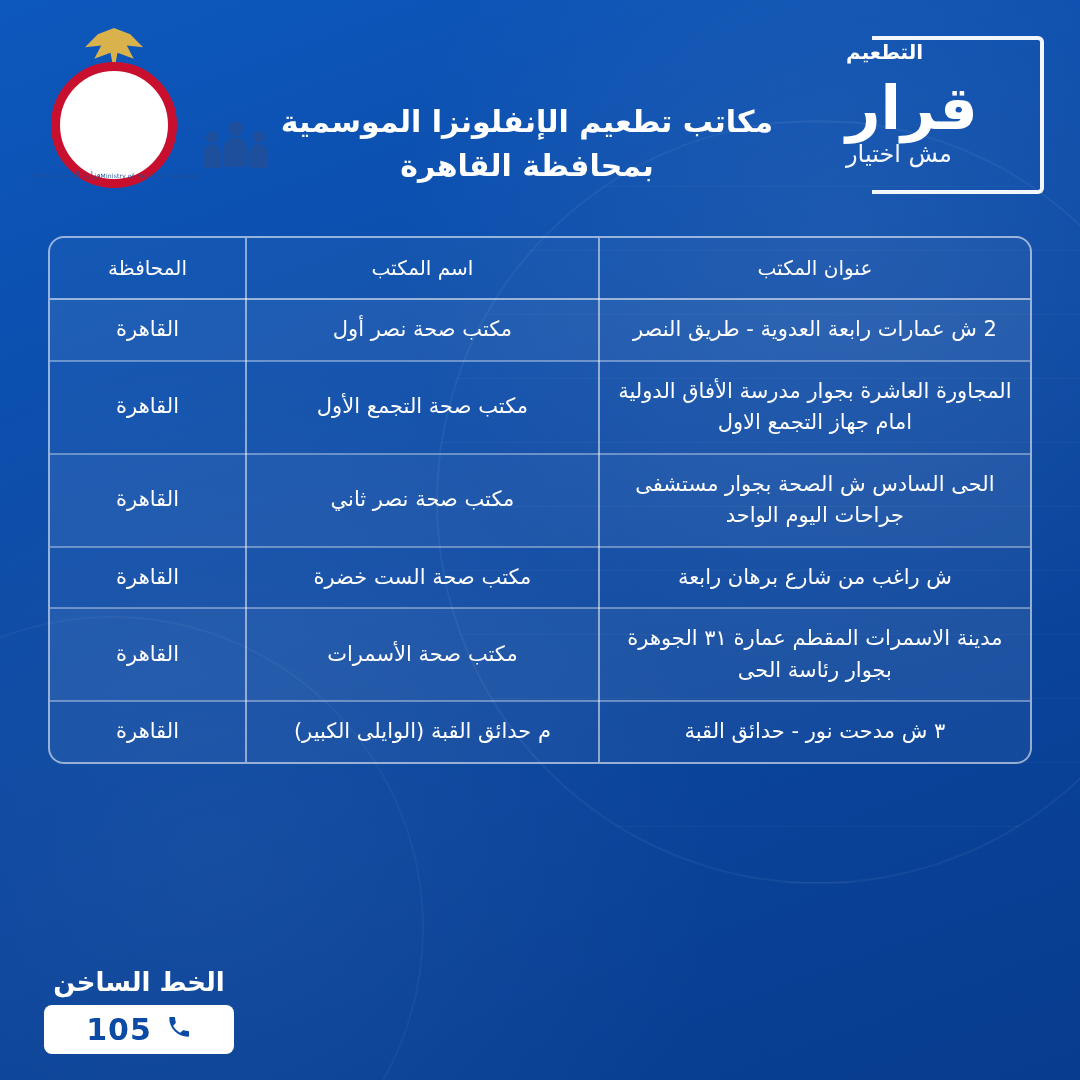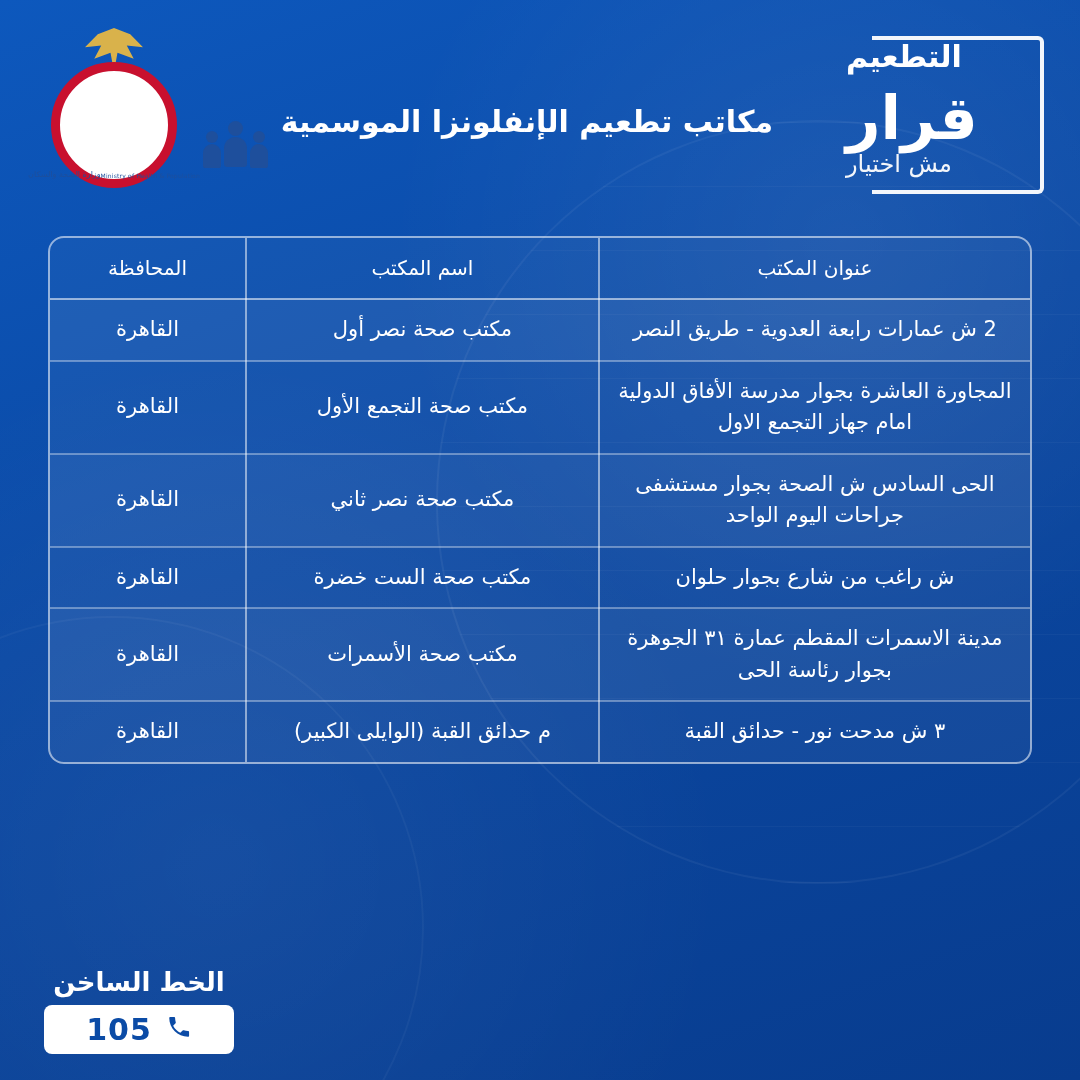--- a/index.html
+++ b/index.html
@@ -134,21 +134,21 @@
   }
   .campaign {
     order: 1;
     flex: 0 0 auto;
     width: 200px;
     text-align: left;
     padding-top: 24px;
     position: relative;
   }
   .campaign-top {
-    font-size: 30px;
+    font-size: 20px;
     font-weight: bold;
     color: #ffffff;
     line-height: 1;
     letter-spacing: 1px;
   }
   .campaign-main {
     font-size: 60px;
     font-weight: bold;
     color: #ffffff;
     line-height: 0.98;
@@ -280,20 +280,21 @@
 
     <div class="campaign">
       <div class="campaign-bracket"></div>
       <div class="campaign-top">التطعيم</div>
       <div class="campaign-main">قرار</div>
       <div class="campaign-sub">مش اختيار</div>
     </div>
 
     <div class="title-block">
       <div class="title-line">مكاتب تطعيم الإنفلونزا الموسمية</div>
+      <div class="title-line">بمحافظة القاهرة</div>
     </div>
 
     <div class="logo">
       <div class="logo-eagle"></div>
       <div class="logo-circle">
         <div class="logo-family">
           <div class="lf-head" style="width:15px;height:15px;left:28px;top:0;"></div>
           <div class="lf-body" style="width:23px;height:30px;left:24px;top:16px;"></div>
           <div class="lf-head" style="width:12px;height:12px;left:6px;top:10px;"></div>
           <div class="lf-body" style="width:18px;height:24px;left:3px;top:23px;"></div>
@@ -331,21 +332,21 @@
           <td>المجاورة العاشرة بجوار مدرسة الأفاق الدولية امام جهاز التجمع الاول</td>
           <td>مكتب صحة التجمع الأول</td>
           <td>القاهرة</td>
         </tr>
         <tr>
           <td>الحى السادس ش الصحة بجوار مستشفى جراحات اليوم الواحد</td>
           <td>مكتب صحة نصر ثاني</td>
           <td>القاهرة</td>
         </tr>
         <tr>
-          <td>ش راغب من شارع بجوار حلوان</td>
+          <td>ش راغب من شارع برهان رابعة</td>
           <td>مكتب صحة الست خضرة</td>
           <td>القاهرة</td>
         </tr>
         <tr>
           <td>مدينة الاسمرات المقطم عمارة ٣١ الجوهرة بجوار رئاسة الحى</td>
           <td>مكتب صحة الأسمرات</td>
           <td>القاهرة</td>
         </tr>
         <tr>
           <td>٣ ش مدحت نور - حدائق القبة</td>

